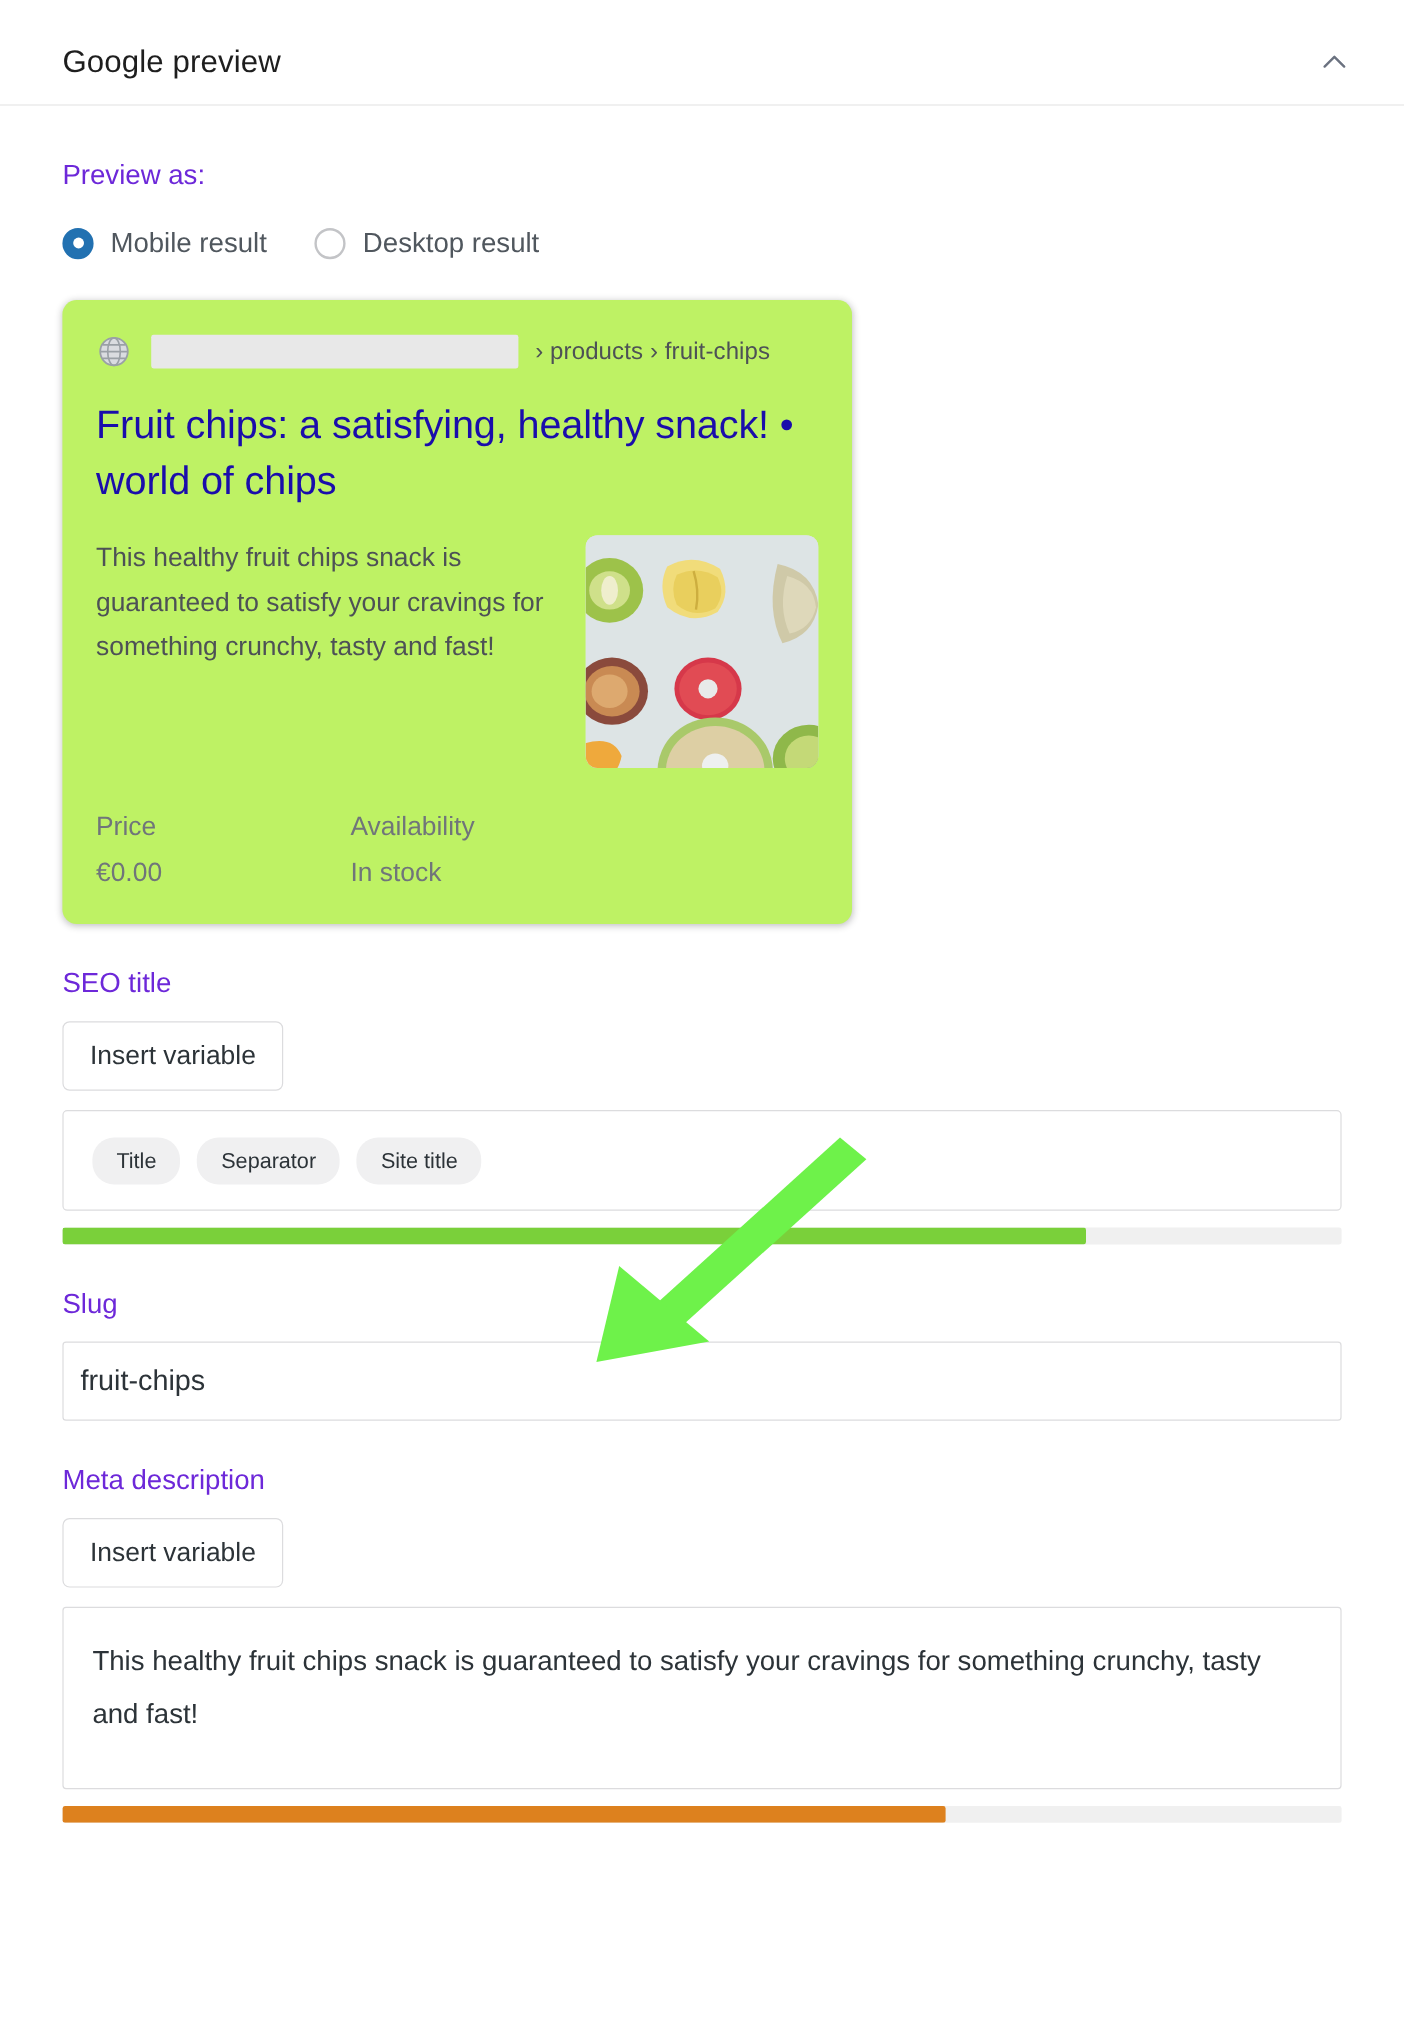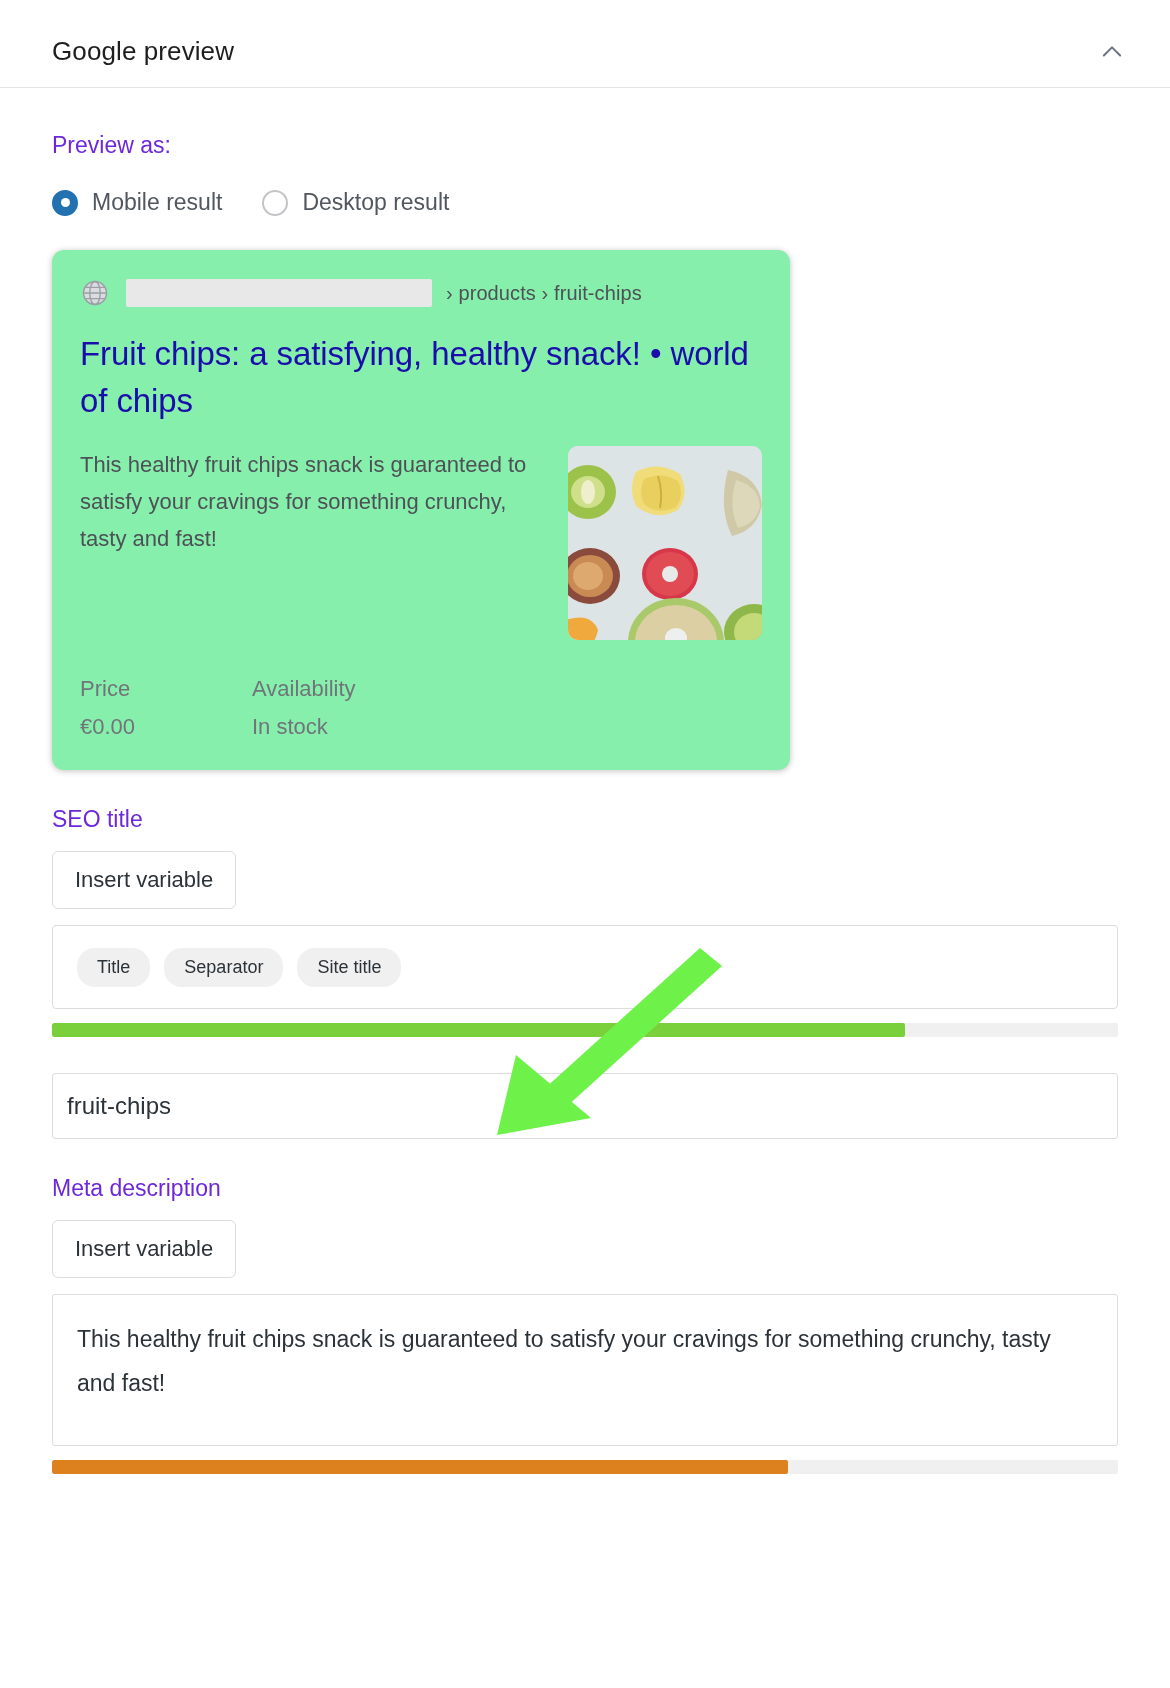--- a/index.html
+++ b/index.html
@@ -67,22 +67,22 @@
     width: 9px; height: 9px;
     margin: -4.5px 0 0 -4.5px;
     border-radius: 50%;
     background: #fff;
   }
   .radio-text { font-size: 23px; color: #50575e; }
 
   
   .serp-card {
     margin-top: 34px;
-    width: 738px;
-    background: #86efac;
+    width: 658px;
+    background: #bef264;
     border-radius: 12px;
     box-shadow: 0 1px 6px rgba(32,33,36,.28);
     padding: 28px 28px 30px 28px;
     position: relative;
   }
   .serp-url-row { display: flex; align-items: center; gap: 16px; }
   .globe-icon { width: 30px; height: 30px; flex: 0 0 auto; }
   .url-redaction {
     width: 306px; height: 28px;
     background: #e8e8e8;
@@ -119,20 +119,21 @@
     flex: 0 0 auto;
     border-radius: 10px;
     overflow: hidden;
     background: #dfe5e6;
     position: relative;
   }
   .serp-thumb svg { display: block; width: 100%; height: 100%; }
   .serp-meta {
     display: flex;
     margin-top: 36px;
+    gap: 40px;
   }
   .serp-meta-col { width: 172px; }
   .serp-meta-head {
     font-size: 22px;
     color: #70757a;
     margin-bottom: 12px;
   }
   .serp-meta-val {
     font-size: 22px;
     color: #70757a;
@@ -319,20 +320,21 @@
       <span class="var-pill">Title</span>
       <span class="var-pill">Separator</span>
       <span class="var-pill">Site title</span>
     </div>
     <div class="progress-track">
       <div class="progress-fill" id="seo-title-fill" style="width: 80%; background: rgb(122, 208, 58);"></div>
     </div>
   </div>
 
   <div class="section">
+    <div class="field-label section-label">Slug</div>
     <div class="text-input">fruit-chips</div>
   </div>
 
   <div class="section">
     <div class="field-label section-label">Meta description</div>
     <button class="insert-variable-btn">Insert variable</button>
     <div class="textarea-box">This healthy fruit chips snack is guaranteed to satisfy your cravings for something crunchy, tasty and fast!</div>
     <div class="progress-track">
       <div class="progress-fill" id="meta-desc-fill" style="width: 69%; background: rgb(221, 129, 30);"></div>
     </div>

